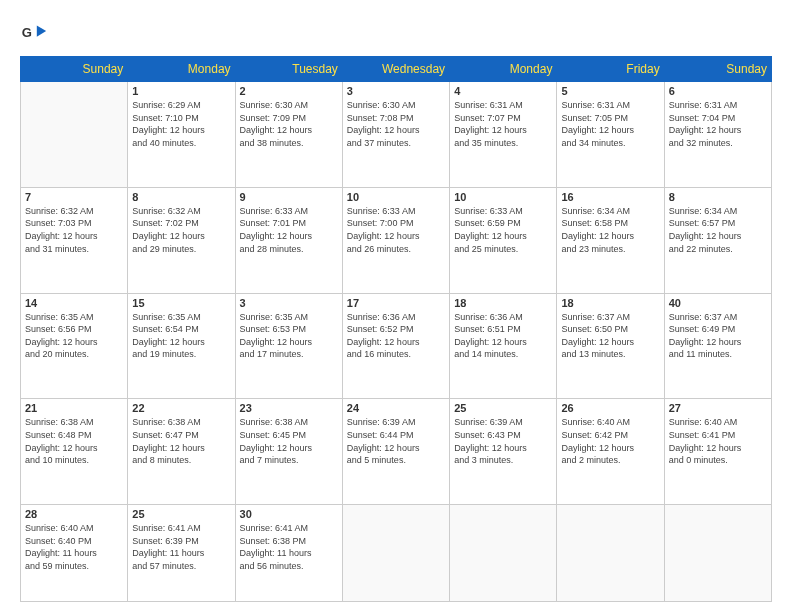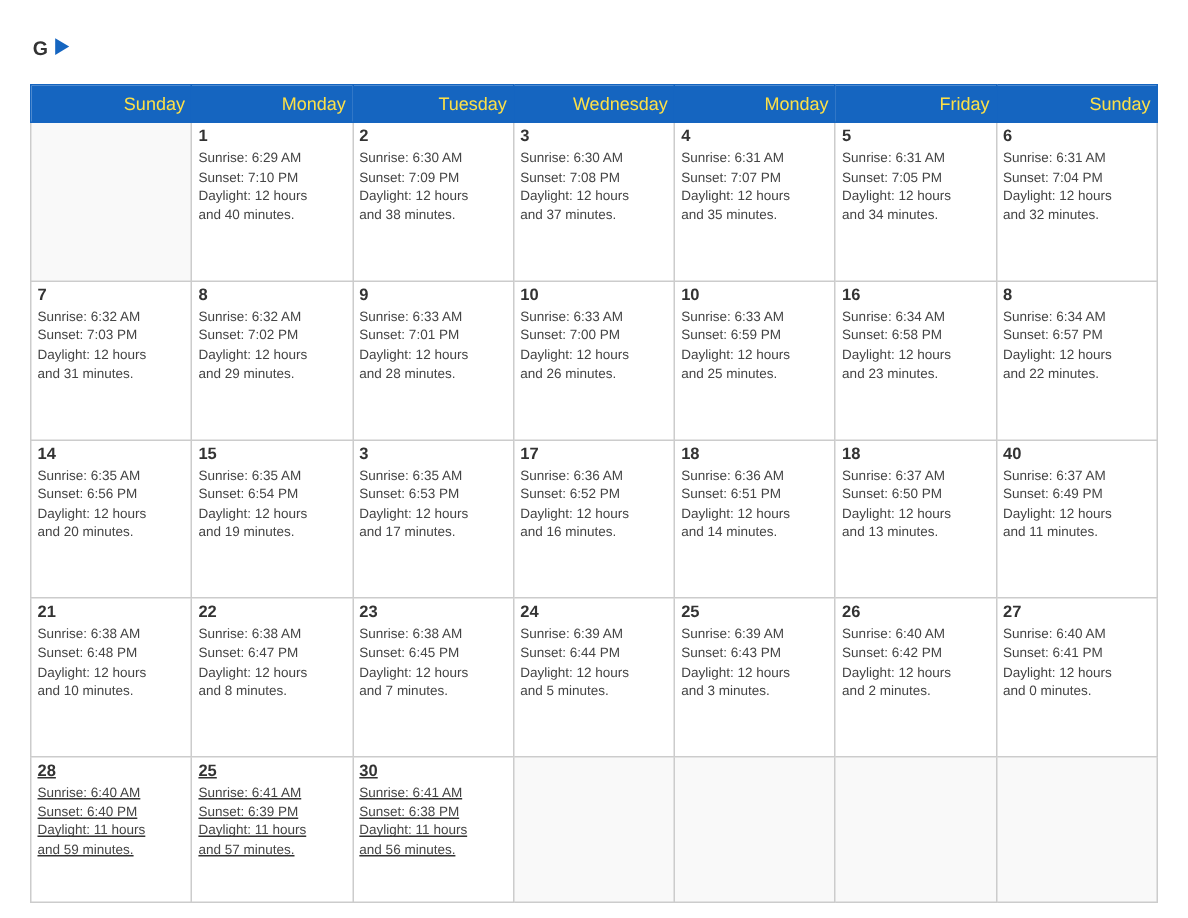--- a/index.html
+++ b/index.html
@@ -85,21 +85,20 @@
     .day-info {
       font-size: 9px;
       color: #444;
       line-height: 1.4;
     }
     .empty-cell {
       background: #f9f9f9;
     }
     .last-row td {
       height: 68px;
-      text-decoration: underline;
     }
   </style>
 </head>
 <body>
 
 <div class="page">
   <div class="header">
     <div class="logo">
       <svg class="logo-icon" viewBox="0 0 30 30">
         <text x="2" y="20" font-size="14" font-weight="bold" fill="#333">G</text>

